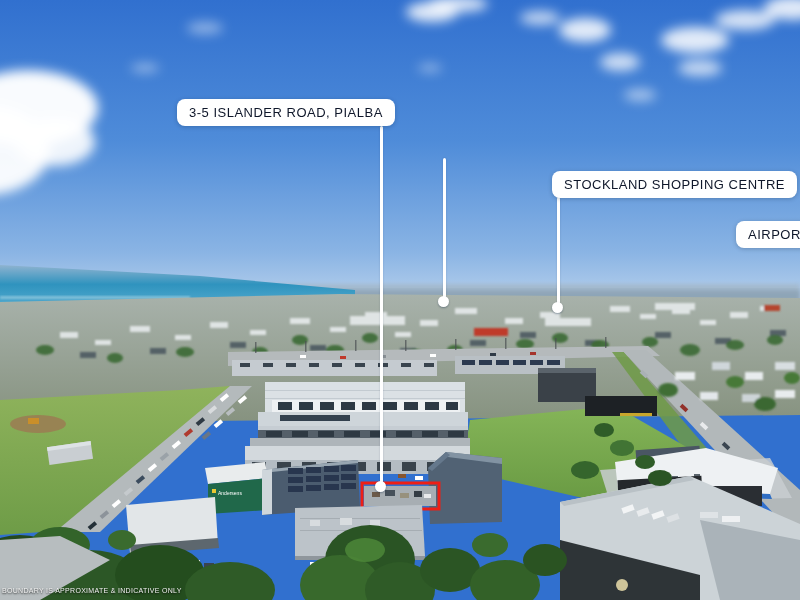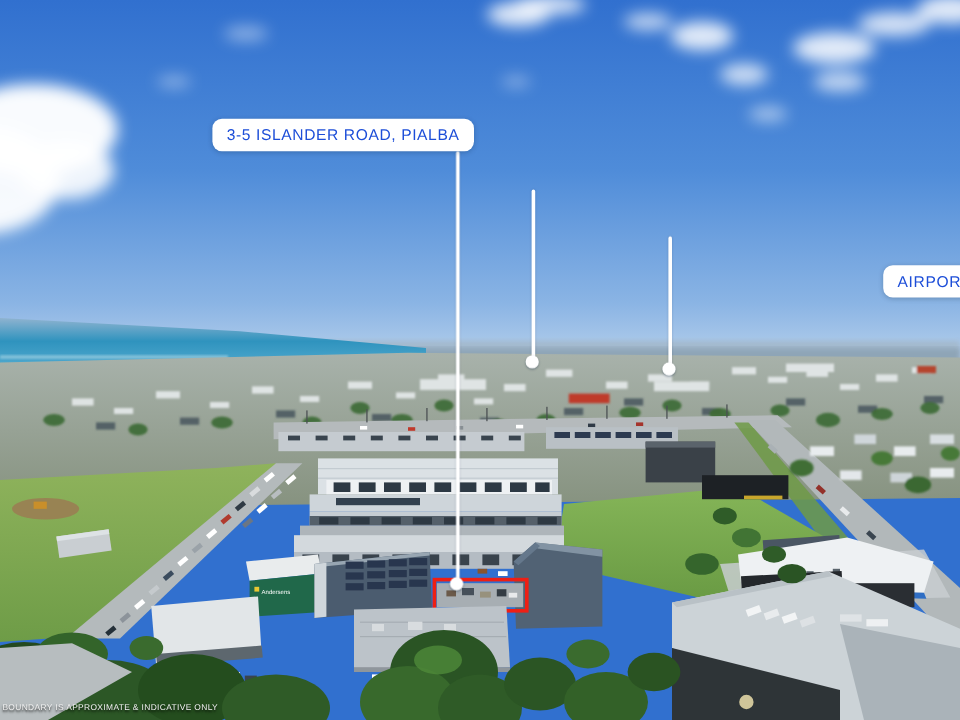--- a/index.html
+++ b/index.html
@@ -1,19 +1,19 @@
 <!DOCTYPE html>
 <html><head>
 <meta charset="utf-8">
 <style>
   html,body{margin:0;padding:0;background:#222;}
   .stage{position:relative;width:800px;height:600px;overflow:hidden;
          font-family:"Liberation Sans",sans-serif;background:#3170cf;}
   .stage svg{position:absolute;left:0;top:0;z-index:0;display:block;}
-  .pill{position:absolute;background:#ffffff;color:#1d4ed8;font-size:13px;
+  .pill{position:absolute;background:#ffffff;color:#0f172a;font-size:13px;
         letter-spacing:.5px;padding:6px 12px;border-radius:8px;white-space:nowrap;
         box-shadow:0 1px 4px rgba(0,30,60,.25);z-index:10;}
   .leader{position:absolute;width:3px;background:#ffffff;border-radius:2px;z-index:5;
           box-shadow:0 0 2px rgba(0,30,60,.2);}
   .dot{position:absolute;width:11px;height:11px;border-radius:50%;background:#ffffff;
        z-index:6;box-shadow:0 1px 2px rgba(0,30,60,.35);}
   .disclaimer{position:absolute;left:2px;bottom:6px;color:#f2f2f2;font-size:7px;
        letter-spacing:.3px;text-shadow:0 1px 2px rgba(0,0,0,.85);z-index:10;}
 </style>
 </head>
@@ -435,20 +435,21 @@
     <ellipse cx="160" cy="575" rx="45" ry="30" fill="#244d1e"></ellipse>
     <ellipse cx="230" cy="590" rx="45" ry="28" fill="#2f5b27"></ellipse>
     <ellipse cx="60" cy="545" rx="30" ry="18" fill="#33642a"></ellipse>
     <ellipse cx="122" cy="540" rx="14" ry="10" fill="#3a6b2e"></ellipse>
   </g>
 
   <polygon points="0,540 60,536 110,560 40,600 0,600" fill="#b7bdbf"></polygon>
 </svg>
 
 <div class="pill" style="left:177px;top:99px;">3-5 ISLANDER ROAD, PIALBA</div>
+<div class="pill" style="left:552px;top:171px;">STOCKLAND SHOPPING CENTRE</div>
 <div class="pill" style="left:736px;top:221px;">AIRPORT</div>
 
 <div class="leader" style="left:380px;top:126px;height:360px;"></div>
 <div class="dot" style="left:375px;top:481px;"></div>
 
 <div class="leader" style="left:443px;top:158px;height:140px;"></div>
 <div class="dot" style="left:438px;top:296px;"></div>
 
 <div class="leader" style="left:557px;top:197px;height:107px;"></div>
 <div class="dot" style="left:552px;top:302px;"></div>

